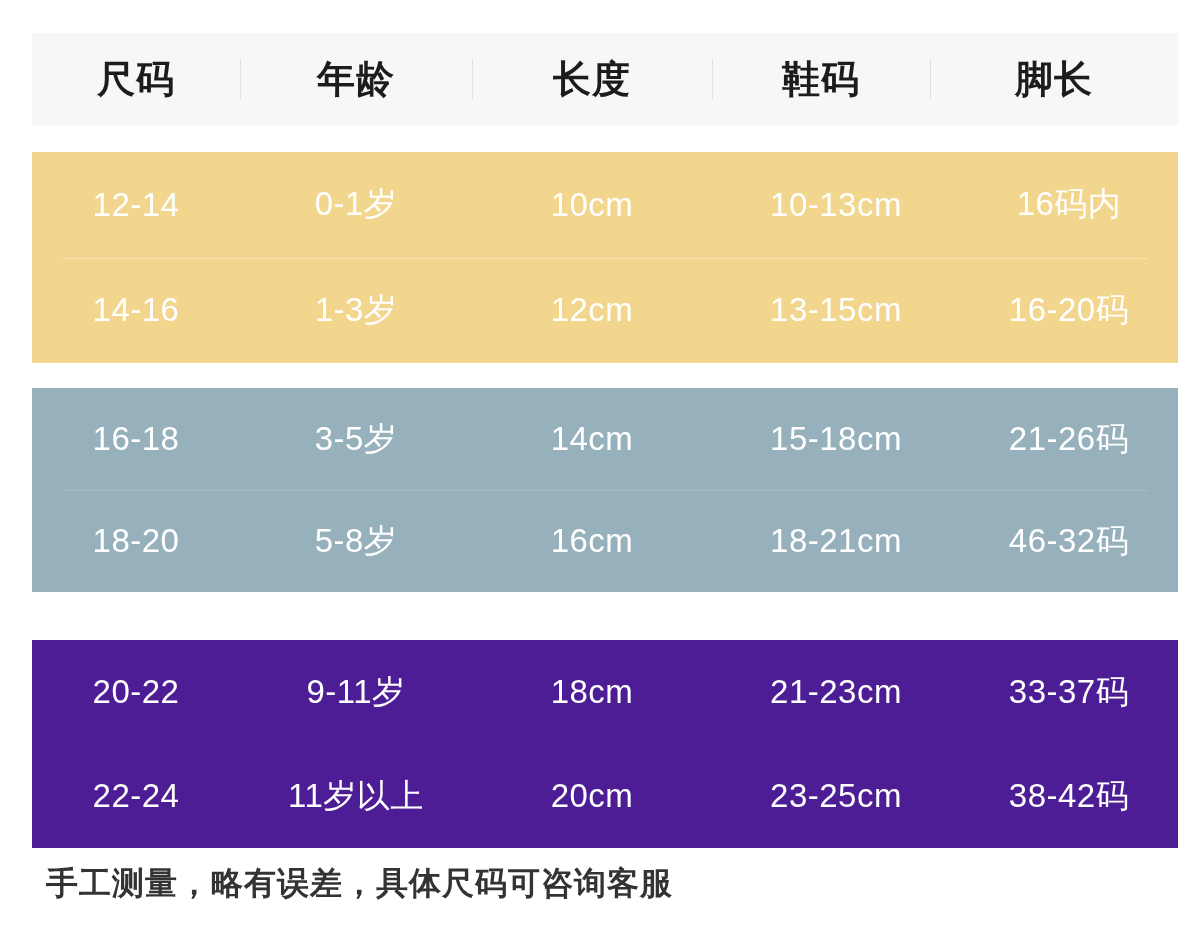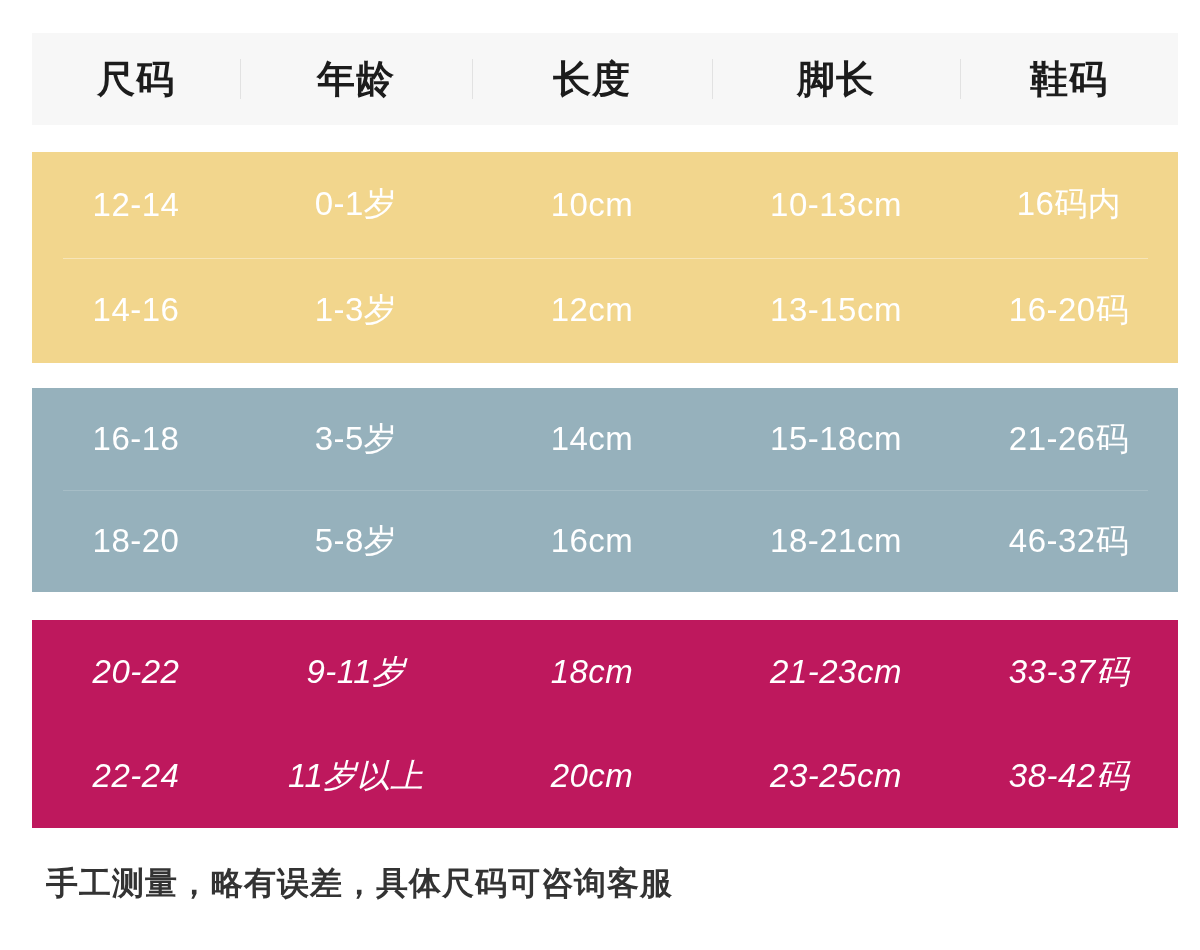--- a/index.html
+++ b/index.html
@@ -67,21 +67,21 @@
   
   .band {
     position: absolute;
     left: 32px;
     width: 1146px;
     border-radius: 0;
     overflow: hidden;
   }
   .band-0 { top: 152px;  height: 211px; background: #f2d68d; }
   .band-1 { top: 388px;  height: 204px; background: #96b1bc; text-align: center; }
-  .band-2 { top: 620px;  height: 208px; background: #be185d; font-style: italic; }
+  .band-2 { top: 640px;  height: 208px; background: #4c1d95; }
 
   .band .row {
     display: flex;
     align-items: center;
     height: 50%;
     position: relative;
   }
   .band .row .cell {
     flex: 0 0 auto;
     display: flex;
@@ -127,25 +127,25 @@
   <div class="chart-header">
     <div class="hcell col-0">
       <span>尺码</span>
     </div>
     <div class="hcell col-1">
       <span>年龄</span>
     </div>
     <div class="hcell col-2">
       <span>长度</span>
     </div>
+    <div class="hcell col-4">
+      <span>鞋码</span>
+    </div>
     <div class="hcell col-3">
       <span>脚长</span>
-    </div>
-    <div class="hcell col-4">
-      <span>鞋码</span>
     </div>
   </div>
 
   <div class="band band-0">
     <div class="row">
       <div class="cell col-0">12-14</div>
       <div class="cell col-1">0-1岁</div>
       <div class="cell col-2">10cm</div>
       <div class="cell col-3">10-13cm</div>
       <div class="cell col-4">16码内</div>

